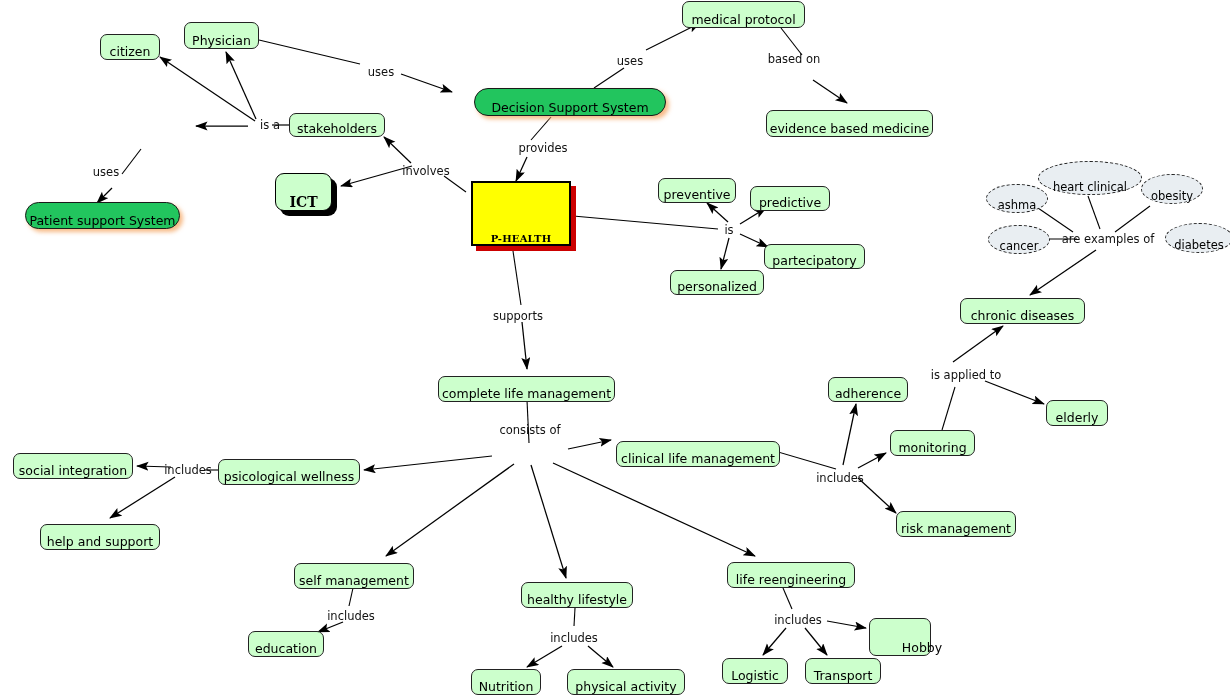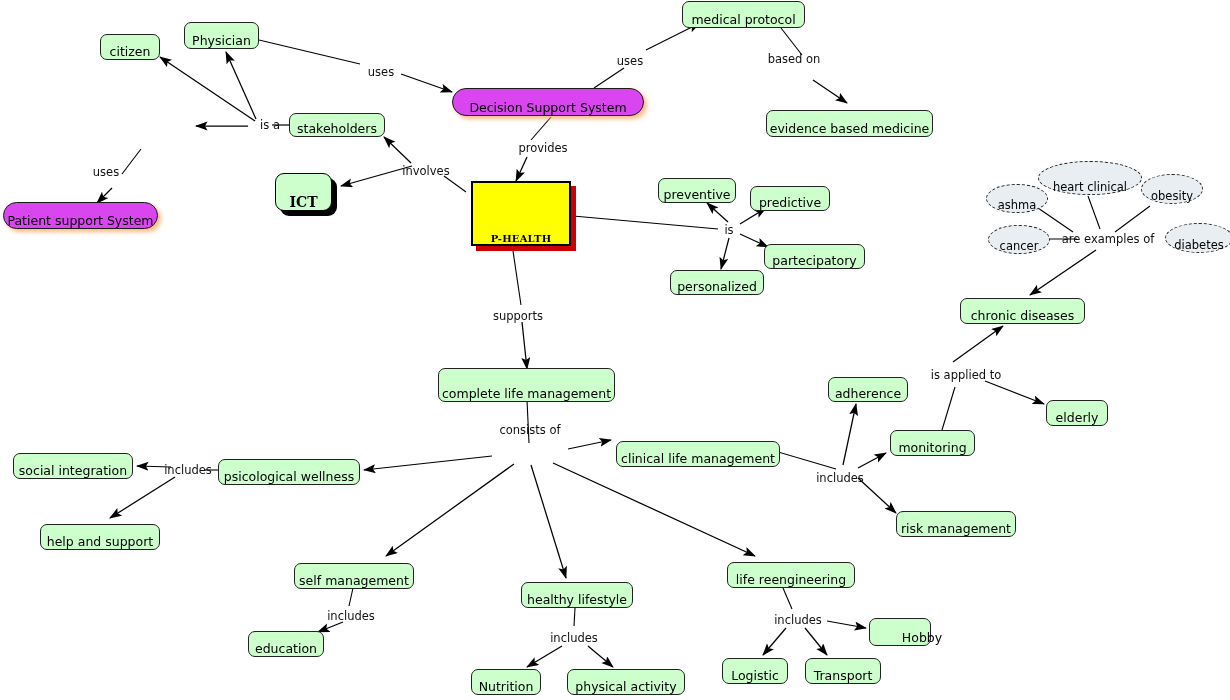--- a/index.html
+++ b/index.html
@@ -35,24 +35,25 @@
     font-size: 12.5px;
     line-height: 1.1;
     z-index: 5;
   }
   .node.green {
     background: #ccffcc;
     border: 1px solid #222222;
     border-radius: 7px;
   }
   .node.yellowsoft {
-    background: #d946ef;
+    background: #22c55e;
     border: 1.4px solid #1a1a1a;
     border-radius: 14px;
     box-shadow: 3px 3px 4px 0 rgba(244,164,96,0.75);
+    margin-left: 22px;
   }
   .node.icthard {
     background: #ccffcc;
     border: 1.6px solid #000000;
     border-radius: 9px;
     box-shadow: 5px 5px 0 0 #000000;
     font-family: "DejaVu Serif", serif;
     font-weight: bold;
     font-size: 14px;
   }
@@ -288,21 +289,21 @@
   </div>
 
   <div class="node green" style="left:896px; top:511px; width:120px; height:26px;">
     <span>risk management</span>
   </div>
 
   <div class="node green" style="left:616px; top:421px; width:164px; height:26px;margin-top:20px;">
     <span>clinical life management</span>
   </div>
 
-  <div class="node green" style="left:438px; top:368px; width:177px; height:34px;">
+  <div class="node green" style="left:438px; top:376px; width:177px; height:26px;">
     <span>complete life management</span>
   </div>
 
   <div class="node green" style="left:218px; top:459px; width:142px; height:26px;">
     <span>psicological wellness</span>
   </div>
 
   <div class="node green" style="left:13px; top:453px; width:120px; height:26px;">
     <span>social integration</span>
   </div>
@@ -336,21 +337,21 @@
   </div>
 
   <div class="node green" style="left:722px; top:658px; width:66px; height:26px;">
     <span>Logistic</span>
   </div>
 
   <div class="node green" style="left:805px; top:658px; width:76px; height:26px;">
     <span>Transport</span>
   </div>
 
-  <div class="node green" style="left:869px; top:618px; width:62px; height:28px;padding-left:44px;">
+  <div class="node green" style="left:869px; top:618px; width:62px; height:38px;padding-left:44px;">
     <span>Hobby</span>
   </div>
 
   <div class="elabel" style="left:270px; top:125px;">is a</div>
 
   <div class="elabel" style="left:106px; top:172px;">uses</div>
 
   <div class="elabel" style="left:381px; top:72px;">uses</div>
 
   <div class="elabel" style="left:630px; top:61px;">uses</div>

